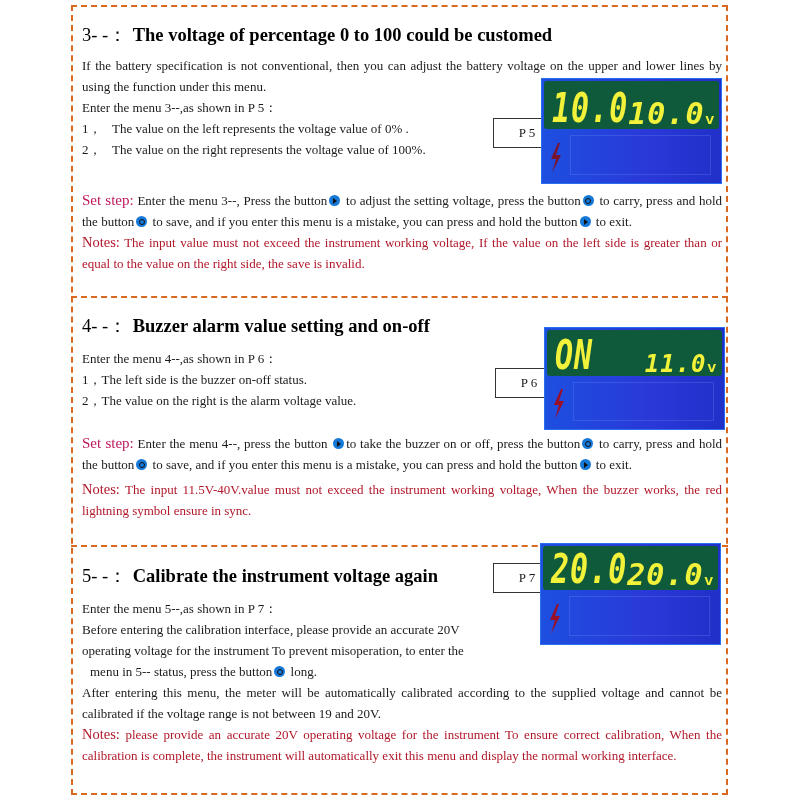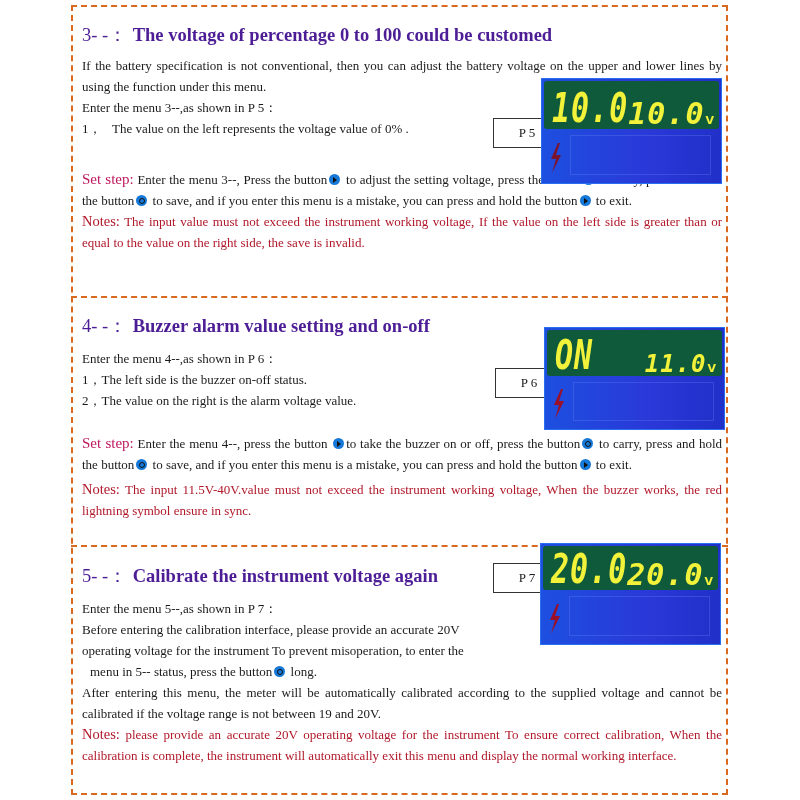--- a/index.html
+++ b/index.html
@@ -3,21 +3,21 @@
 <meta charset="utf-8">
 <style>
   html, body { margin: 0; padding: 0; background: #ffffff; }
   body { width: 800px; height: 800px; position: relative; overflow: hidden;
          font-family: "Liberation Serif", "DejaVu Serif", serif; color: #1a1a1a; }
   .frame { position: absolute; left: 71px; top: 5px; width: 657px; height: 790px;
            border: 2px dashed #d9691f; box-sizing: border-box; }
   .divider { position: absolute; left: 71px; width: 657px; height: 0;
              border-top: 2px dashed #d9691f; }
   .section { position: absolute; left: 82px; width: 640px; }
-  .title { font-size: 18.5px; font-weight: bold; color: #4c1d95; white-space: nowrap; letter-spacing: 0; }
+  .title { font-size: 18.5px; font-weight: bold; color: #000000; white-space: nowrap; letter-spacing: 0; }
   .title .num { font-weight: normal; margin-right: 6px; }
   .p { font-size: 13px; line-height: 21px; margin: 0; }
   .red { color: #b0182a; }
   .setstep-label { color: #be185d; font-size: 15px; font-family: Liberation Serif, serif; }
   .notes-label { color: #b0182a; font-size: 14.5px; }
   .indent { padding-left: 8px; }
   .btn-icon { display: inline-block; width: 11px; height: 11px; border-radius: 50%;
               background: #1679d8; vertical-align: -1px; position: relative; margin: 0 2px; cursor: pointer; }
   .btn-icon.play::after { content: ""; position: absolute; left: 4px; top: 2.5px;
               border-left: 4px solid #111; border-top: 3px solid transparent; border-bottom: 3px solid transparent; }
@@ -42,20 +42,21 @@
 <div class="divider" style="top:296px"></div>
 <div class="divider" style="top:545px"></div>
 
 <div class="section" style="top:22px">
   <div class="title">
     <span class="num">3- -：</span><span>The voltage of percentage 0 to 100 could be customed</span>
   </div>
   <p class="p" style="margin-top:8px;text-align:justify">If the battery specification is not conventional, then you can adjust the battery voltage on the upper and lower lines by using the function under this menu.</p>
   <p class="p">Enter the menu 3--,as shown in P 5：</p>
   <p class="p"><span style="display:inline-block;width:30px">1，</span><span>The value on the left represents the voltage value of 0% .</span></p>
+  <p class="p"><span style="display:inline-block;width:30px">2，</span><span>The value on the right represents the voltage value of 100%.</span></p>
   <p class="p" style="margin-top:30px;text-align:justify">
     <span class="setstep-label">Set step:</span>
     <span>Enter the menu 3--, Press the button</span><span class="btn-icon play"></span>
     <span>to adjust the setting voltage, press the button</span><span class="btn-icon power"></span>
     <span>to carry, press and hold the button</span><span class="btn-icon power"></span>
     <span>to save, and if you enter this menu is a mistake, you can press and hold the button</span><span class="btn-icon play"></span>
     <span>to exit.</span>
   </p>
   <p class="p red" style="text-align:justify">
     <span class="notes-label">Notes:</span>

